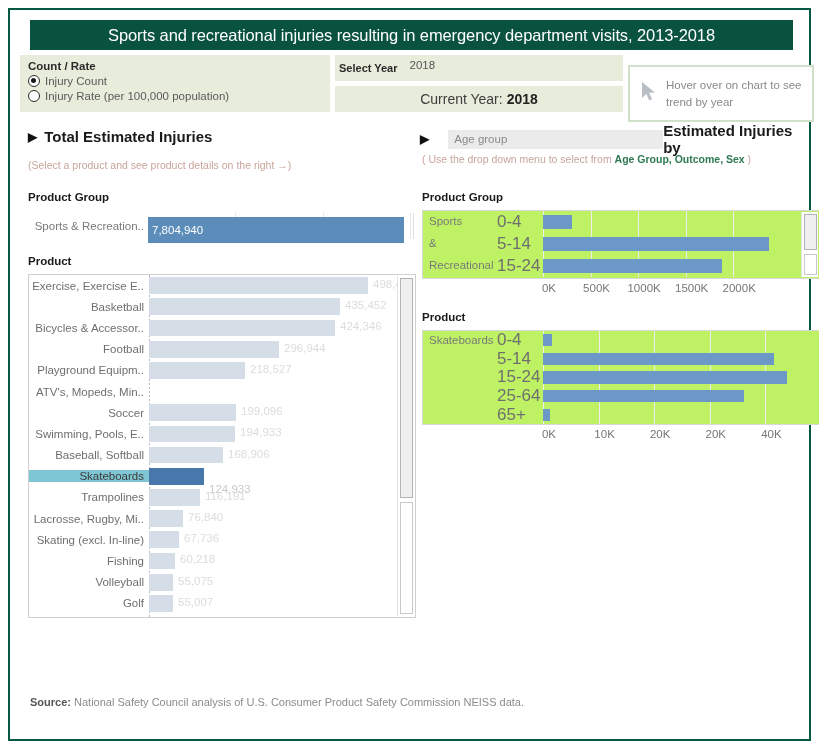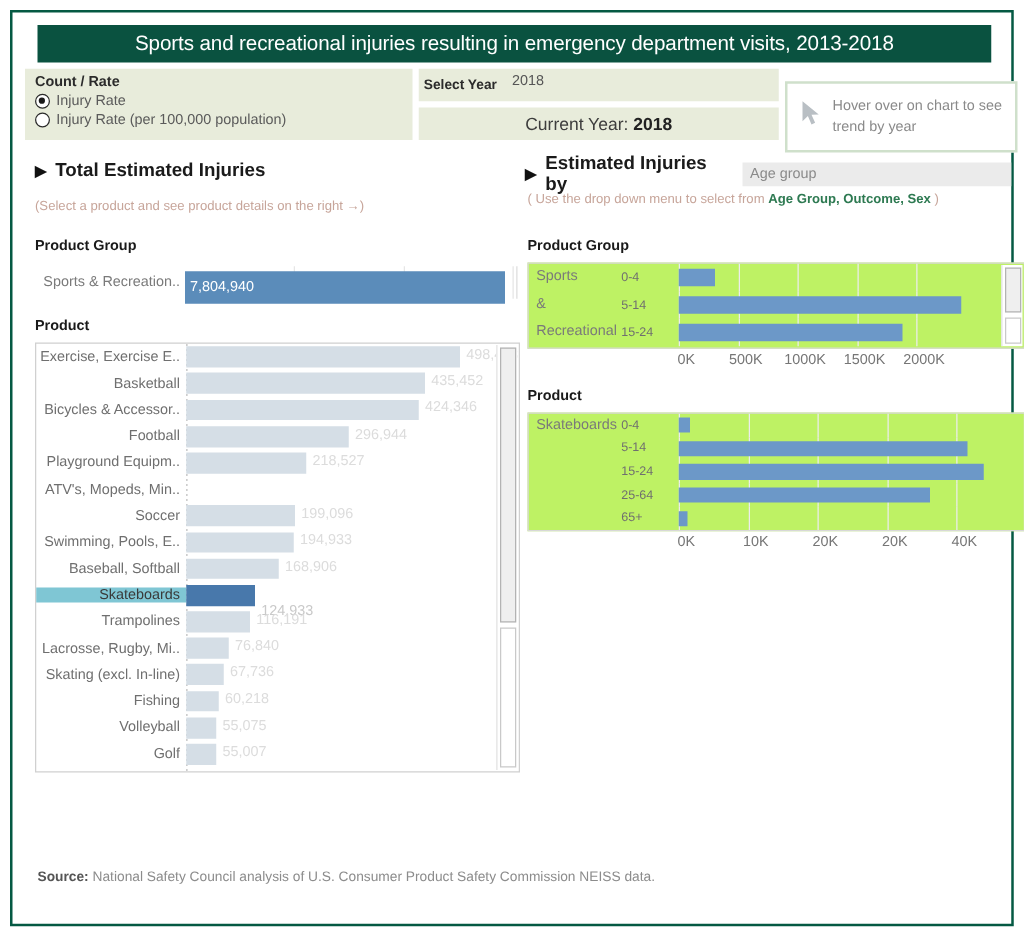--- a/index.html
+++ b/index.html
@@ -146,21 +146,21 @@
     border: 1px solid #c9c9c9; background:#fff;
   }
 
   
   .rchart { position: absolute; border: 1px solid #d8d8d8; background: #bef264; }
   .rrow { display: flex; align-items: center; }
   .rgroup-lbl {
     width: 72px; font-size: 11.5px; color: #7a7a7a; padding-left: 6px;
     line-height: 1.18;
   }
-  .rcat { width: 48px; font-size: 10px; color: #6f6f6f; padding-left: 2px; }
+  .rcat { width: 48px; font-size: 17px; color: #6f6f6f; padding-left: 2px; }
   .rplot { position: relative; flex: 1; }
   .rbar { position: absolute; background: #6c98c8; }
   .rgl { position: absolute; top: 0; bottom: 0; width: 1px; background: #ececec; }
   .raxis { position: absolute; display: flex; font-size: 11.5px; color: #767676; }
   .raxis span { position: absolute; transform: translateX(-50%); }
 
   
   #rg-sb { position: absolute; right: 1px; top: 1px; bottom: 1px; width: 17px;
            background: #fff; border-left: 1px solid #e2e2e2; }
   #rg-sb-thumb { position: absolute; left: 2px; top: 2px; width: 13px; height: 36px;
@@ -176,21 +176,21 @@
 <body>
 
 <div id="frame">
 
   <div id="titlebar">Sports and recreational injuries resulting in emergency department visits, 2013-2018</div>
 
   <div id="ctrl-count">
     <div class="ctrl-label">Count / Rate</div>
     <div class="radio-row">
       <span class="radio on"></span>
-      <span class="radio-lbl">Injury Rate</span>
+      <span class="radio-lbl">Injury Count</span>
     </div>
     <div class="radio-row">
       <span class="radio"></span>
       <span class="radio-lbl">Injury Rate (per 100,000 population)</span>
     </div>
   </div>
 
   <div id="ctrl-year">
     <span id="year-key">Select Year</span>
     <span id="year-val">2018</span>
@@ -345,22 +345,22 @@
         </div>
       </div>
     <div id="prod-sb">
       <div id="prod-sb-thumb"></div>
       <div id="prod-sb-track-b"></div>
     </div>
   </div>
 
   <div class="panel-head" style="left:410px; top:112px;">
     <span class="tri">▶</span>
+    <span id="dd-age">Age group</span>
     <span>Estimated Injuries by</span>
-    <span id="dd-age">Age group</span>
   </div>
   <div class="sub-note" style="left:412px; top:143px;">
     <span>( Use the drop down menu to select from </span><span class="hl">Age Group, Outcome, Sex</span><span> )</span>
   </div>
 
   <div class="col-title" style="left:412px; top:181px;">Product Group</div>
 
   <div class="rchart" id="rg-chart" style="left:412px; top:200px; width:398px; height:69px;">
     <div id="rg-rows">
         <div class="rrow" style="height: 22px;">

